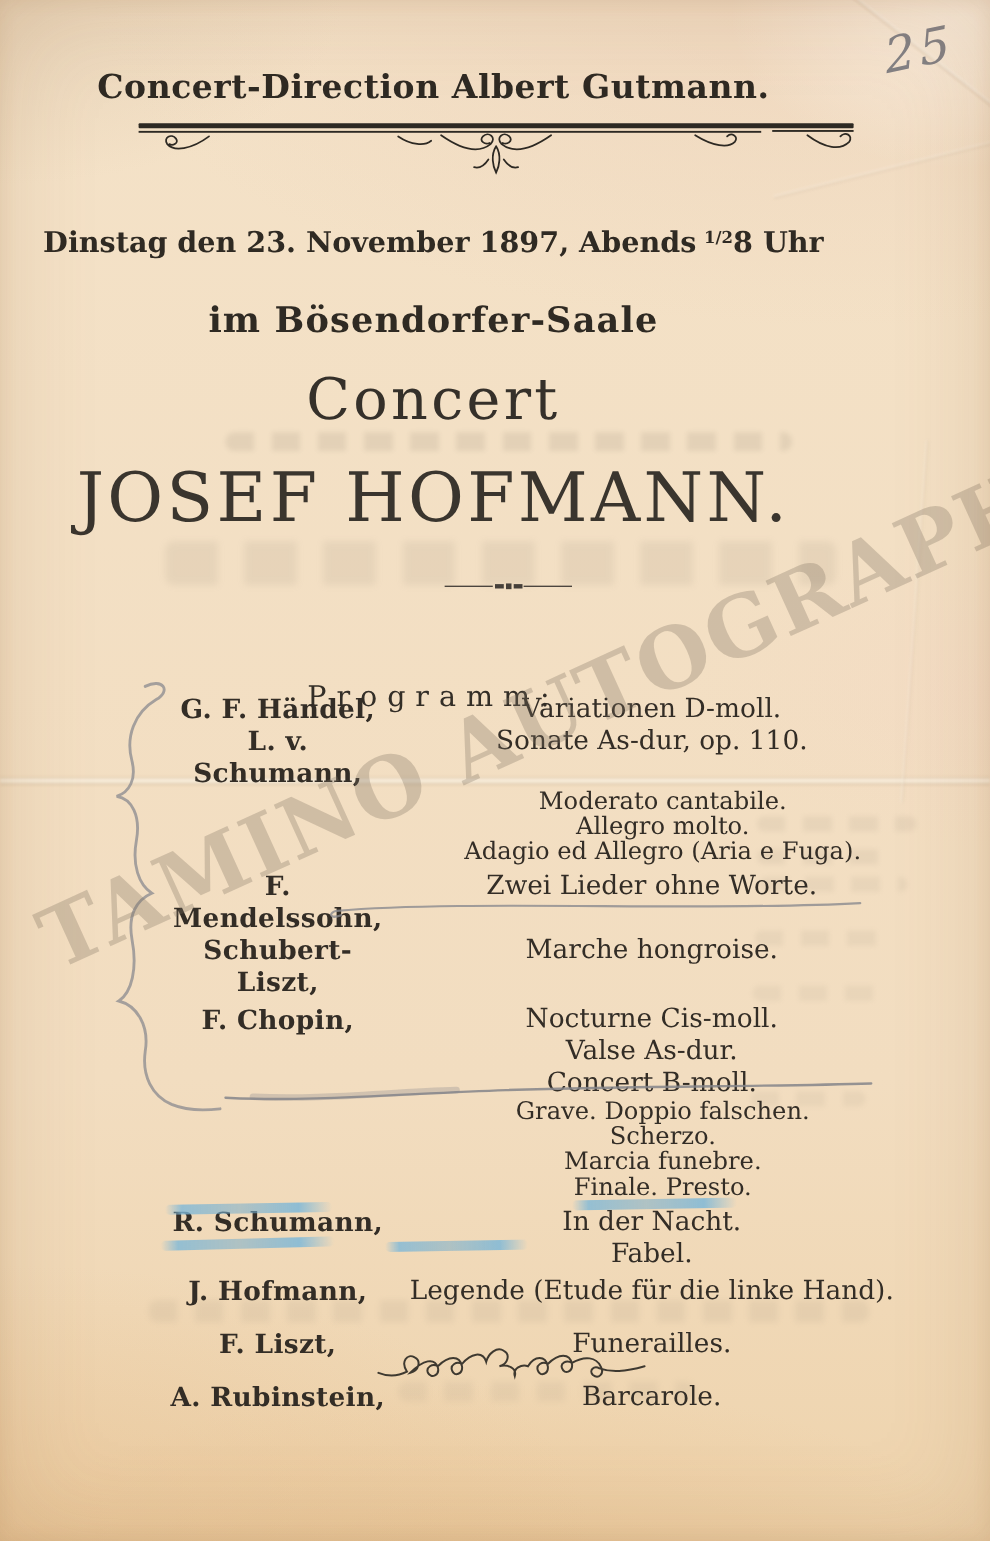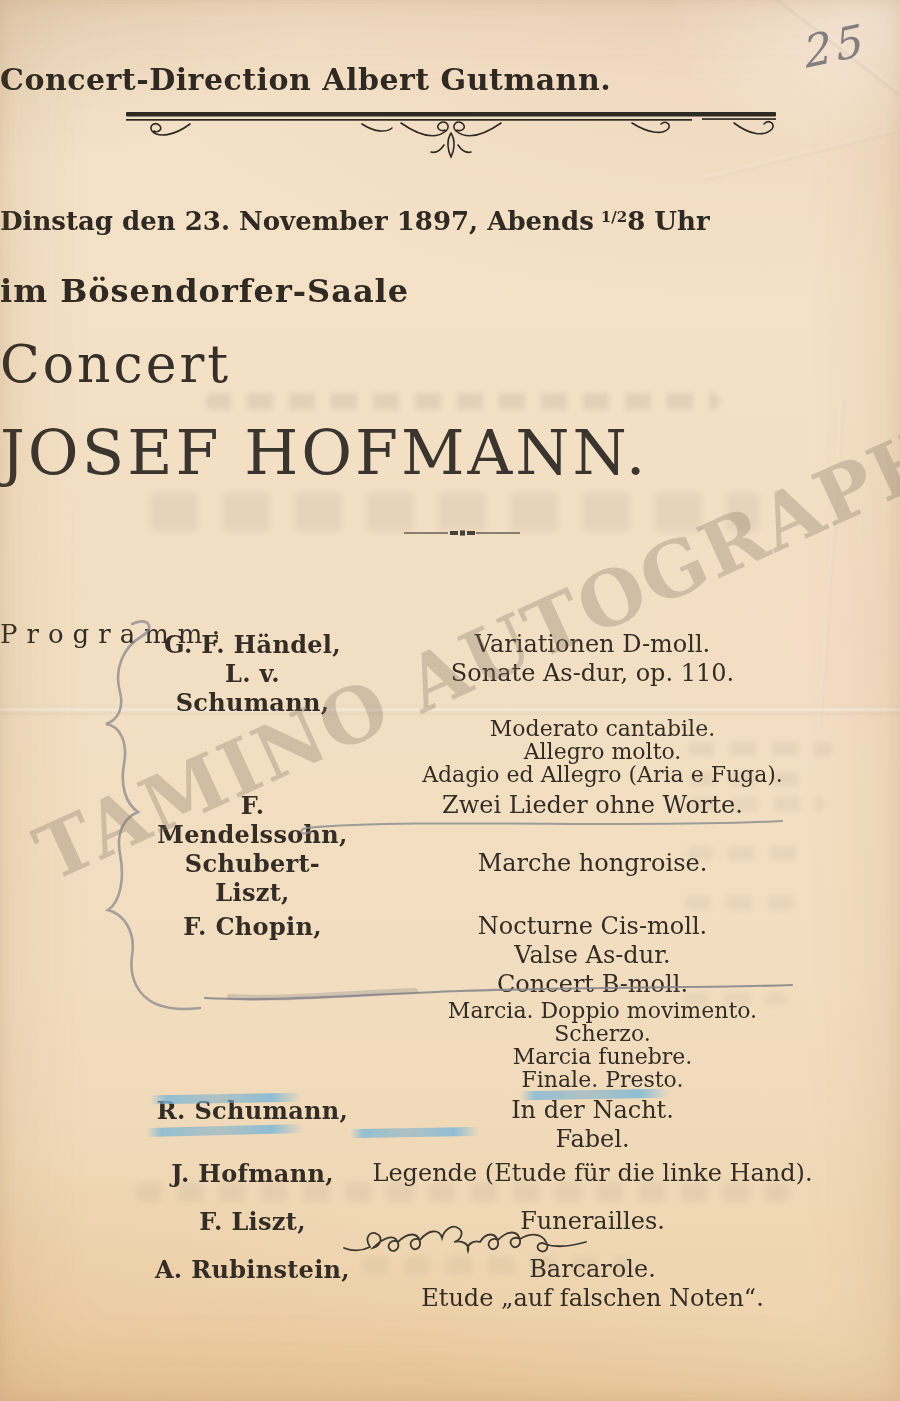--- a/index.html
+++ b/index.html
@@ -23,21 +23,21 @@
   .crease-d1{left:668px;top:28px;width:300px;height:4px;transform:rotate(38deg);
     background:linear-gradient(to bottom, rgba(255,250,240,.6), rgba(140,100,60,.18));}
   .crease-d2{left:700px;top:150px;width:230px;height:3px;transform:rotate(-14deg);
     background:linear-gradient(to bottom, rgba(255,250,240,.5), rgba(140,100,60,.15));}
   .crease-d3{left:830px;top:400px;width:3px;height:330px;transform:rotate(4deg);
     background:linear-gradient(to right, rgba(255,250,240,.4), rgba(140,100,60,.12));}
   
   .ghost{position:absolute;z-index:2;border-radius:8px;filter:blur(2.6px);pointer-events:none;
     background:repeating-linear-gradient(90deg, rgba(150,138,118,.38) 0 26px, rgba(150,138,118,0) 26px 42px);}
   
-  .center{position:absolute;left:0;width:788px;text-align:left;z-index:4;color:#2f2a23;}
+  .center{position:absolute;left:0;width:788px;text-align:center;z-index:4;color:#2f2a23;}
   .agency{top:62px;font-size:30px;font-weight:bold;letter-spacing:.5px;}
   .rule{position:absolute;left:124px;top:110px;z-index:4;}
   .handnum{position:absolute;left:804px;top:20px;z-index:5;font-size:44px;font-style:italic;
     color:#6f6f77;opacity:.85;transform:rotate(-12deg) skewX(-6deg);letter-spacing:4px;}
   .dateline{top:206px;font-size:26px;font-weight:bold;}
   .frac{font-size:15px;vertical-align:8px;margin-left:7px;margin-top:21px;}
   .venue{top:272px;font-size:32px;font-weight:bold;letter-spacing:1px;}
   .concert{top:334px;font-size:52px;letter-spacing:3px;color:#35302a;}
   .artist{top:416px;font-size:62px;letter-spacing:3px;color:#3a352e;}
   .divider{position:absolute;left:404px;top:528px;z-index:4;}
@@ -160,21 +160,21 @@
       <div class="prow">
         <span class="composer"></span>
         <span class="piece">Valse As-dur.</span>
       </div>
       <div class="prow">
         <span class="composer"></span>
         <span class="piece">Concert B-moll.</span>
       </div>
       <div class="prow sub">
         <span class="composer"></span>
-        <span class="piece">Marcia. Doppio movimento.</span>
+        <span class="piece">Grave. Doppio falschen.</span>
       </div>
       <div class="prow sub">
         <span class="composer"></span>
         <span class="piece">Scherzo.</span>
       </div>
       <div class="prow sub">
         <span class="composer"></span>
         <span class="piece">Marcia funebre.</span>
       </div>
       <div class="prow sub">
@@ -196,21 +196,20 @@
       <div class="prow gap2">
         <span class="composer">F. Liszt,</span>
         <span class="piece">Funerailles.</span>
       </div>
       <div class="prow gap2">
         <span class="composer">A. Rubinstein,</span>
         <span class="piece">Barcarole.</span>
       </div>
       <div class="prow">
         <span class="composer"></span>
-        <span class="piece">Etude „auf falschen Noten“.</span>
       </div>
     </div>
 
   <svg class="anno" style="left:92px;top:618px" width="120" height="400" viewBox="0 0 120 400">
     <path d="M40,6 C56,-2 64,10 50,18 C30,30 22,52 28,74 C32,90 26,102 14,106
              C28,108 36,124 32,146 C28,168 34,186 46,194
              C32,200 24,214 28,236 C33,262 28,284 16,292
              C32,296 44,314 40,338 C37,360 46,378 64,386 C76,391 92,392 108,390" fill="none" stroke="#8a8a8f" stroke-width="2.6" stroke-linecap="round" opacity=".75"></path>
   </svg>
 

